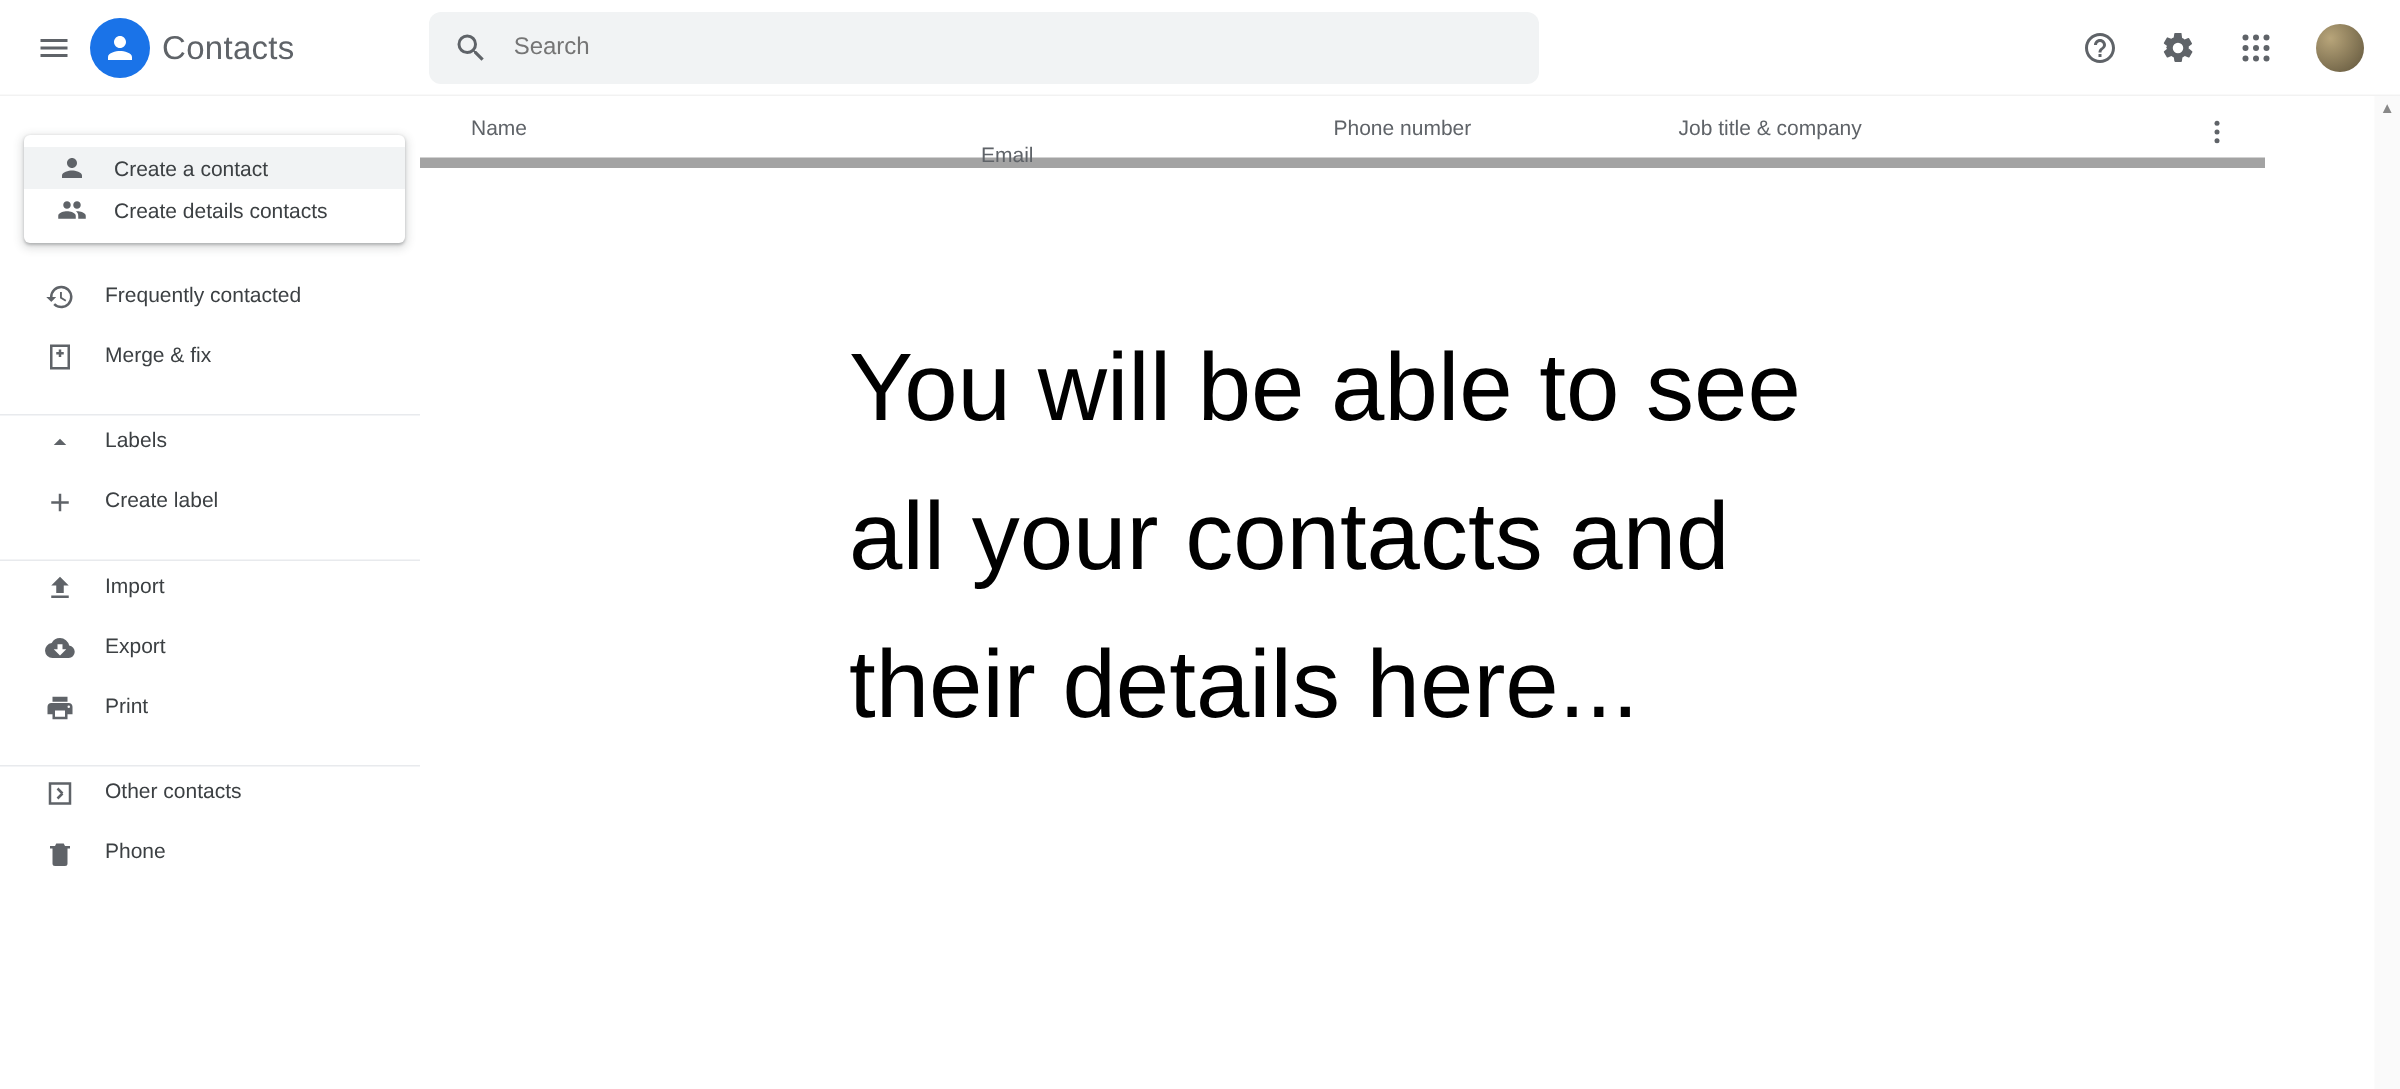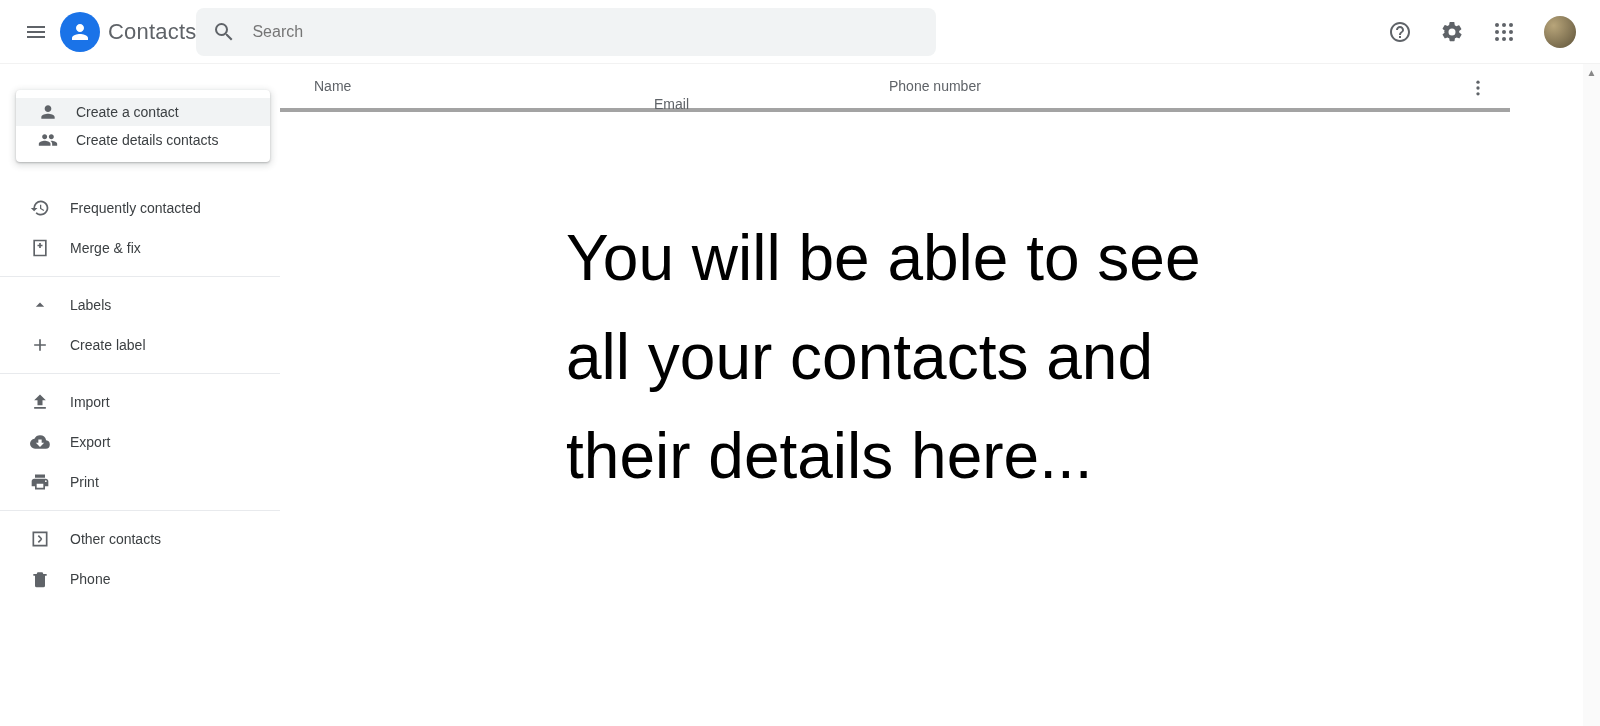--- a/index.html
+++ b/index.html
@@ -2,33 +2,33 @@
 <html><head>
   <meta charset="utf-8">
   <style>
     * { margin:0; padding:0; box-sizing:border-box; font-family:Arial,"Google Sans",Roboto,sans-serif; }
     body { width:1600px; height:726px; background:#fff; overflow:hidden; position:relative; }
     .header { height:64px; display:flex; align-items:center; padding:0 16px; border-bottom:1px solid rgba(0,0,0,.05); }
     .hamburger { width:48px; height:48px; display:flex; align-items:center; justify-content:center; border-radius:50%; cursor:pointer; }
     .logo-wrap { display:flex; align-items:center; margin-left:4px; }
     .logo-circle { width:40px; height:40px; background:#1a73e8; border-radius:50%; display:flex; align-items:center; justify-content:center; }
     .app-title { font-size:22px; color:#5f6368; margin-left:8px; font-weight:400; letter-spacing:.2px;text-align:center; }
-    .search-bar { width:740px; height:48px; background:#f1f3f4; border-radius:8px; display:flex; align-items:center; padding:0 16px; }
+    .search-bar { margin-left:90px; width:740px; height:48px; background:#f1f3f4; border-radius:8px; display:flex; align-items:center; padding:0 16px; }
     .search-input { border:none; background:transparent; font-size:16px; color:#5f6368; margin-left:16px; flex:1; outline:none; }
     .header-right { margin-left:auto; display:flex; align-items:center; gap:12px; padding-right:8px; }
     .icon-btn { width:40px; height:40px; display:flex; align-items:center; justify-content:center; border-radius:50%; cursor:pointer; color:#5f6368; }
     .avatar { width:32px; height:32px; border-radius:50%; background:radial-gradient(circle at 30% 30%,#b8a57a,#5e533a); margin-left:8px; cursor:pointer; }
     .layout { display:flex; height:calc(726px - 64px); }
     .sidebar { width:280px; padding-top:124px; position:relative; }
-    .nav-item { display:flex; align-items:center; height:40px; padding-left:28px; cursor:pointer; border-radius:0 20px 20px 0; color:#3c4043; font-size:14px; }
+    .nav-item { display:flex; height:40px; padding-left:28px; cursor:pointer; border-radius:0 20px 20px 0; color:#3c4043; font-size:14px; }
     .nav-item .nav-icon { width:24px; display:flex; justify-content:center; color:#5f6368; }
     .nav-item .nav-label { margin-left:18px; }
     .divider { height:1px; background:#e8eaed; margin:8px 0; }
     .main { flex:1; position:relative; }
-    .col-headers { display:flex; align-items:center; height:48px; border-bottom:4px solid #a3a3a3; padding-left:34px; color:#5f6368; font-size:14px; font-weight:500; margin-right:90px; }
+    .col-headers { display:flex; align-items:center; height:48px; border-bottom:7px solid #a3a3a3; padding-left:34px; color:#5f6368; font-size:14px; font-weight:500; margin-right:90px; }
     .col-name  { width:340px; }
     .col-email { width:235px;margin-top:36px; }
     .col-phone { width:230px; }
     .col-job   { flex:1; }
     .kebab     { position:absolute; right:110px; top:12px; width:24px; height:24px; display:flex; align-items:center; justify-content:center; cursor:pointer; color:#5f6368; }
     .annotation { position:absolute; left:286px; top:145px; font-family:'Segoe UI',Calibri,Arial,sans-serif; font-size:64px; line-height:1.55; color:#000; font-weight:400; }
     .dropdown { position:absolute; left:16px; top:90px; width:254px; background:#fff; border-radius:4px; box-shadow:0 2px 6px 2px rgba(60,64,67,.15),0 1px 2px rgba(60,64,67,.3); padding:8px 0; z-index:50; }
     .dropdown-item { display:flex; align-items:center; height:28px; padding:0 20px; cursor:pointer; color:#3c4043; font-size:14px; }
     .dropdown-item.hover { background:#f1f3f4; }
     .dropdown-item .dd-icon { width:24px; display:flex; justify-content:center; color:#5f6368; }
@@ -166,20 +166,21 @@
         </span>
       <span class="nav-label">Phone</span>
     </div>
   </div>
 
   <div class="main">
     <div class="col-headers">
       <div class="col-name">Name</div>
       <div class="col-email">Email</div>
       <div class="col-phone">Phone number</div>
+      <div class="col-job">Job title &amp; company</div>
     </div>
     <div class="kebab">
       <svg width="20" height="20" viewBox="0 0 24 24">
           <circle cx="12" cy="5" r="2" fill="#5f6368"></circle>
           <circle cx="12" cy="12" r="2" fill="#5f6368"></circle>
           <circle cx="12" cy="19" r="2" fill="#5f6368"></circle>
         </svg>
     </div>
     <div class="annotation">
       <div>You will be able to see</div>

